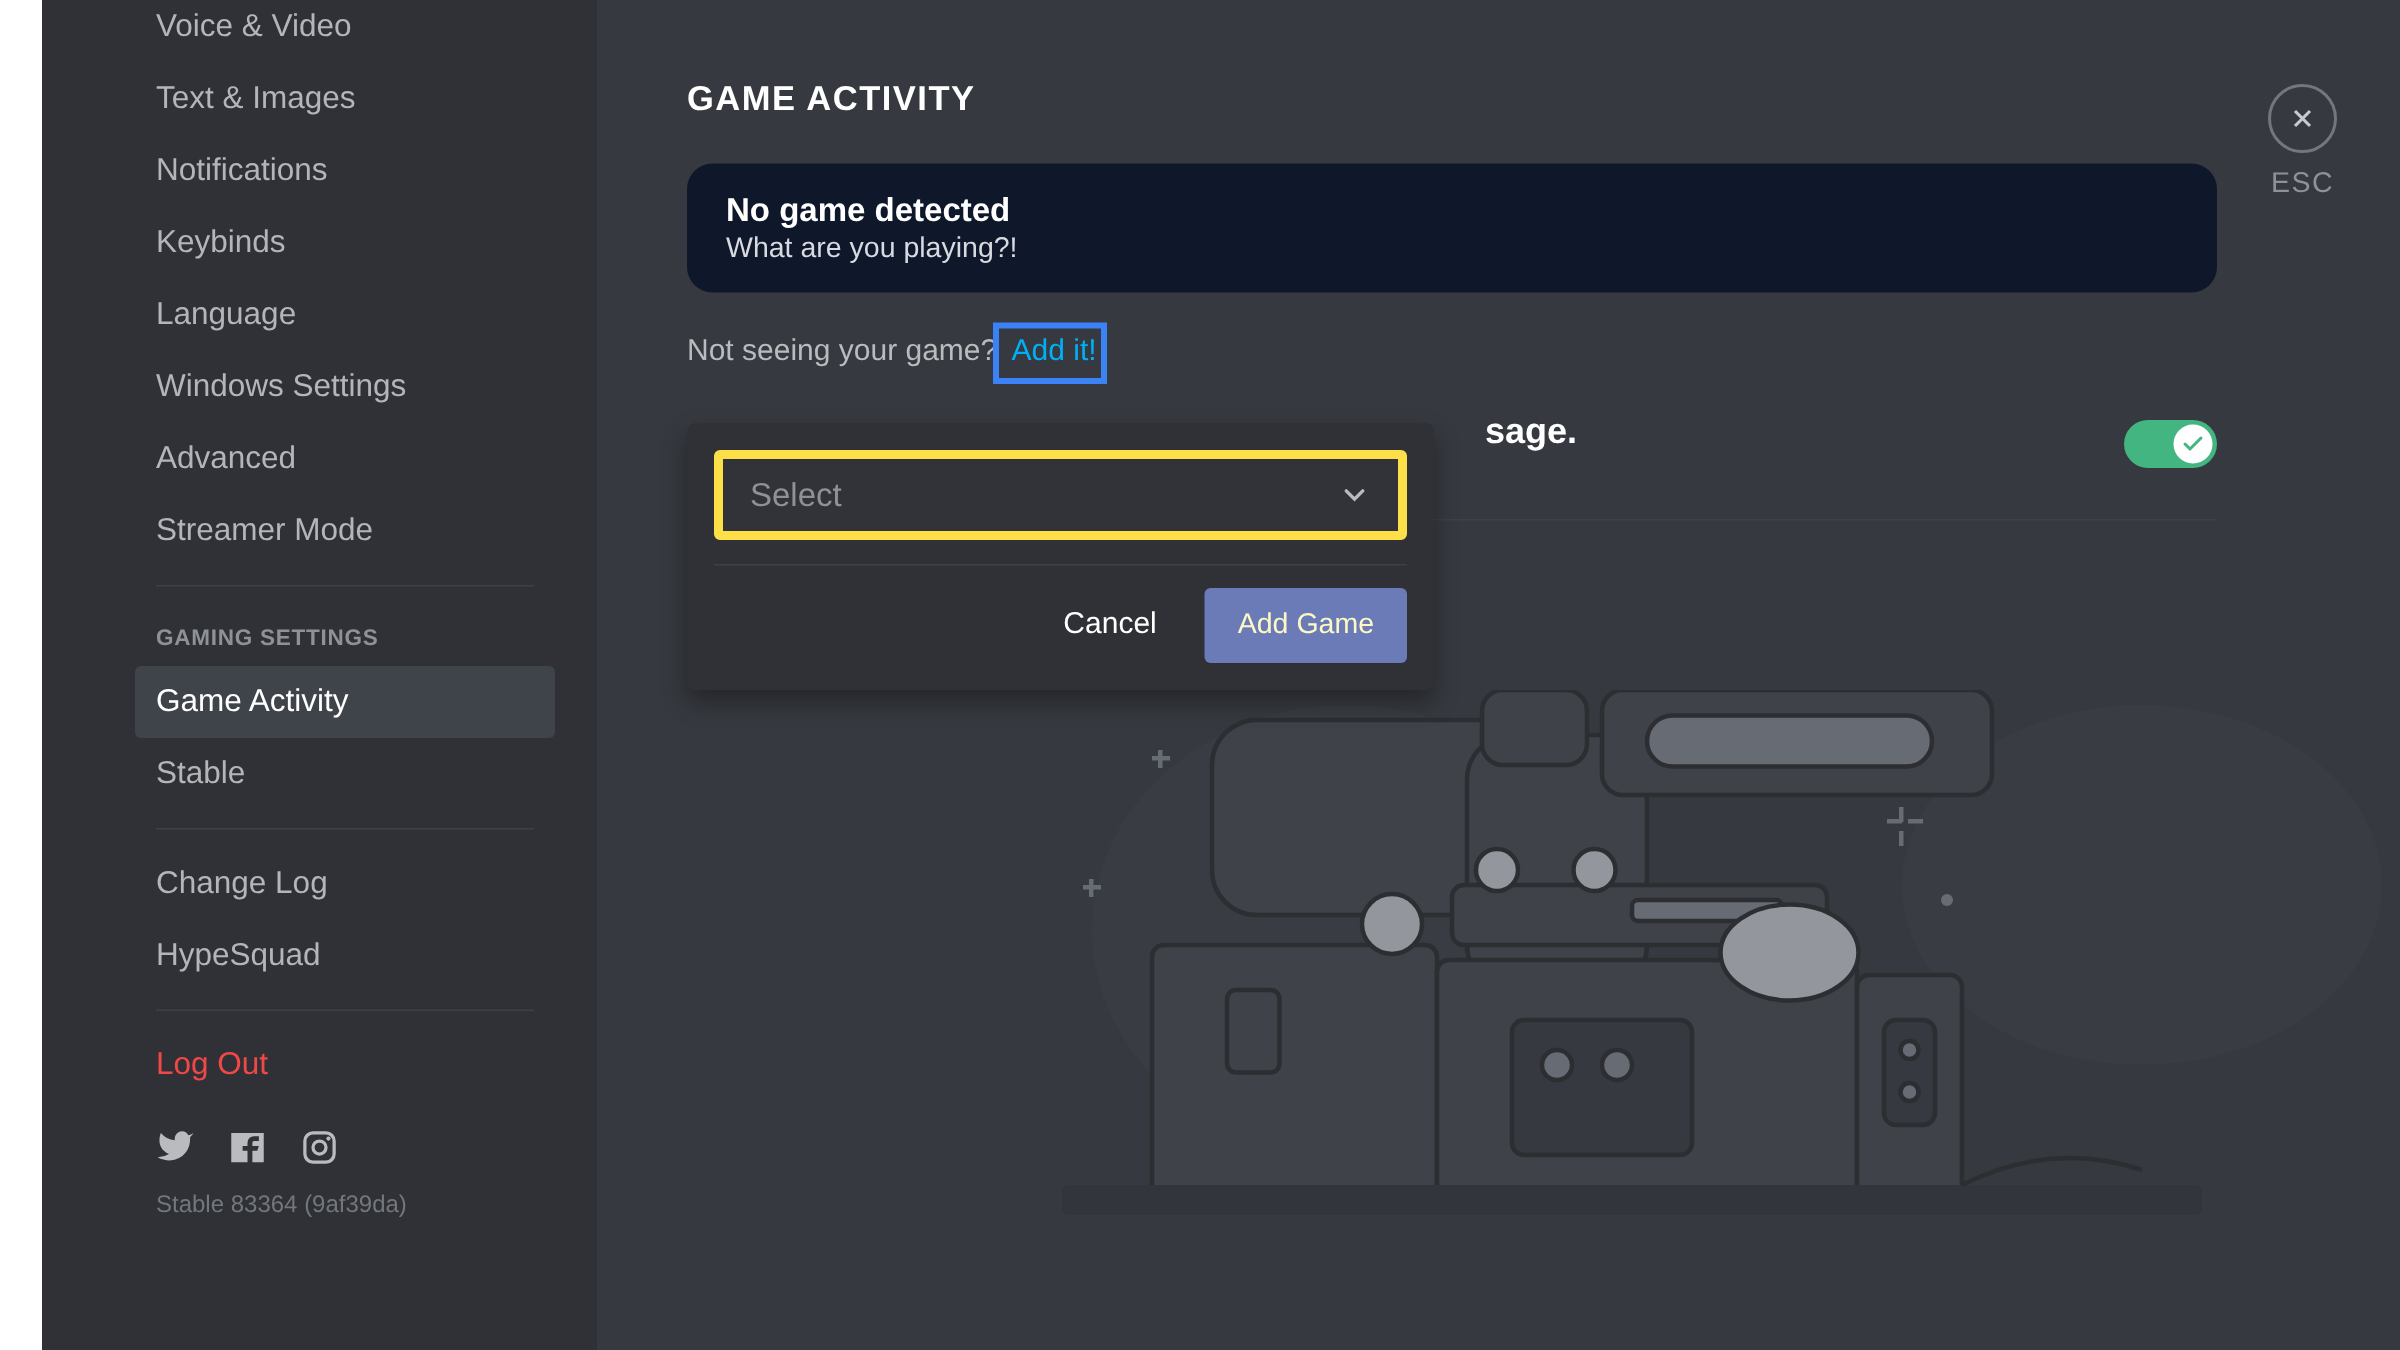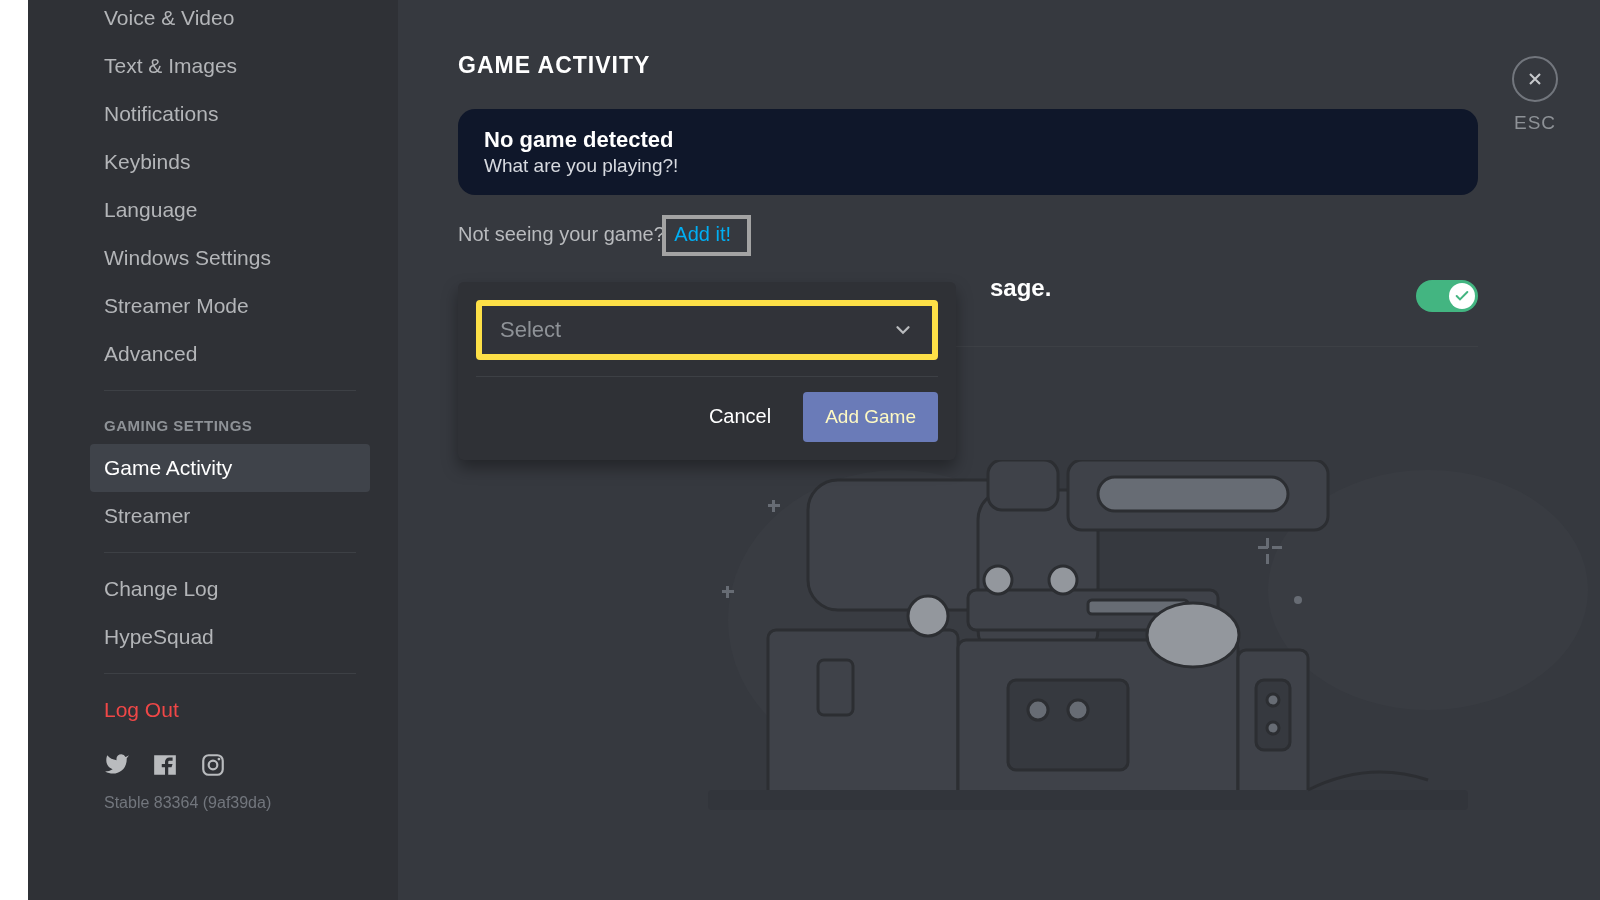--- a/index.html
+++ b/index.html
@@ -69,22 +69,22 @@
     background: #0f172a;
     border-radius: 17px;
     padding: 18px 26px;
   }
   .banner-title { font-size: 22px; font-weight: 700; color: #ffffff; }
   .banner-sub { font-size: 19px; color: #d7dae0; margin-top: 2px; }
   .prompt-row { margin-top: 20px; font-size: 20px; color: #b9bbbe; }
   .prompt-link { color: #00aff4; font-weight: 500; cursor: pointer; }
   .red-box {
     display: inline-block;
-    border: 4px solid #a3a3a3;
-    padding: 4px 16px 6px 8px;
+    border: 4px solid #3b82f6;
+    padding: 4px 3px 6px 8px;
     margin-left: -8px;
   }
   .setting-row {
     margin-top: 24px;
     width: 1020px;
     display: flex;
     justify-content: flex-end;
     align-items: center;
     font-size: 22px;
     color: #ffffff;
@@ -168,27 +168,27 @@
   <div class="left-gutter"></div>
 
   <aside class="sidebar">
     <div class="sidebar-inner">
       <div class="side-item" style="margin-top:-6px;">Voice &amp; Video</div>
       <div class="side-item">Text &amp; Images</div>
       <div class="side-item">Notifications</div>
       <div class="side-item">Keybinds</div>
       <div class="side-item">Language</div>
       <div class="side-item">Windows Settings</div>
+      <div class="side-item">Advanced</div>
       <div class="side-item">Streamer Mode</div>
-      <div class="side-item">Advanced</div>
 
       <div class="side-divider"></div>
       <div class="side-category">GAMING SETTINGS</div>
       <div class="side-item active">Game Activity</div>
-      <div class="side-item">Streamer</div>
+      <div class="side-item">Stable</div>
 
       <div class="side-divider"></div>
       <div class="side-item">Change Log</div>
       <div class="side-item">HypeSquad</div>
 
       <div class="side-divider"></div>
       <div class="side-item logout">Log Out</div>
 
       <div class="social-row">
         <span>

